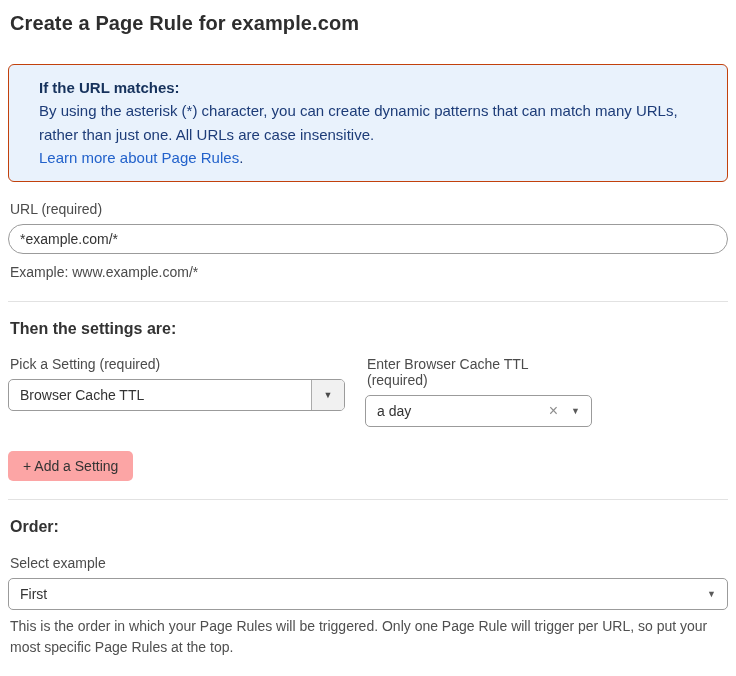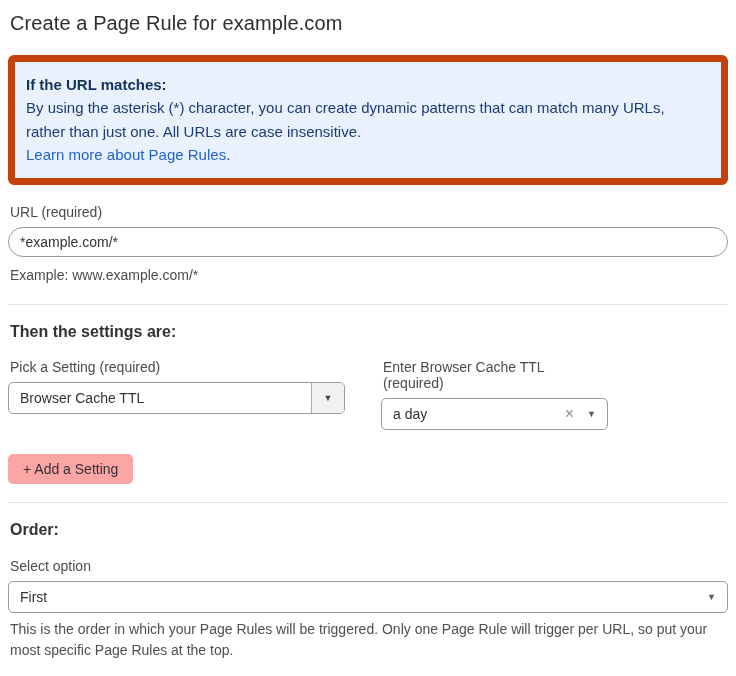--- a/index.html
+++ b/index.html
@@ -9,31 +9,31 @@
     height: 676px;
     background: #ffffff;
     font-family: "Liberation Sans", sans-serif;
     color: #333333;
     overflow: hidden;
   }
   .container { padding: 10px 8px 0 8px; }
 
   .page-title {
     font-size: 20px;
-    font-weight: normal;
+    font-weight: bold;
     color: #2e2e2e;
-    margin: 2px 2px 20px 2px;
+    margin: 2px 2px 29px 2px;
     letter-spacing: 0.1px;
   }
 
   .info-box {
     background: #e9f2fc;
-    border: 7px solid #c2410c;
+    border: 1px solid #c2410c;
     border-radius: 6px;
-    padding: 11px 16px 12px 11px;
+    padding: 11px 16px 12px 30px;
     font-size: 15px;
     line-height: 1.55;
     color: #1d3c78;
   }
   .info-heading { font-weight: bold; color: #16325c; }
   .info-body { color: #1d3c78; }
   .info-link {
     color: #2262cb;
     cursor: pointer;
   }
@@ -69,21 +69,21 @@
     margin: 18px 0;
   }
 
   .section-heading {
     font-size: 16px;
     font-weight: bold;
     color: #333333;
     margin: 0 2px;
   }
 
-  .settings-row { display: flex; gap: 36px; }
+  .settings-row { display: flex; gap: 20px; }
   .field-setting { width: 337px; }
   .field-ttl { width: 227px; }
   .settings-row .field-label { margin-top: 18px; }
 
   .select-box {
     display: flex;
     align-items: center;
     height: 32px;
     border: 1px solid #9b9b9b;
     border-radius: 5px;
@@ -176,21 +176,21 @@
   </div>
 
   <div class="add-setting-wrap">
     <button class="btn btn-gray">+ Add a Setting</button>
   </div>
 
   <hr class="divider">
 
   <div class="section-heading">Order:</div>
 
-  <div class="field-label">Select option</div>
+  <div class="field-label">Select example</div>
   <div class="select-box order-select-wrap">
     <span class="select-value">First</span>
     <span class="caret-plain">▼</span>
   </div>
   <div class="helper-text order-helper">This is the order in which your Page Rules will be triggered. Only one Page Rule will trigger per URL, so put your most specific Page Rules at the top.</div>
 
   <hr class="divider">
 
   
 

